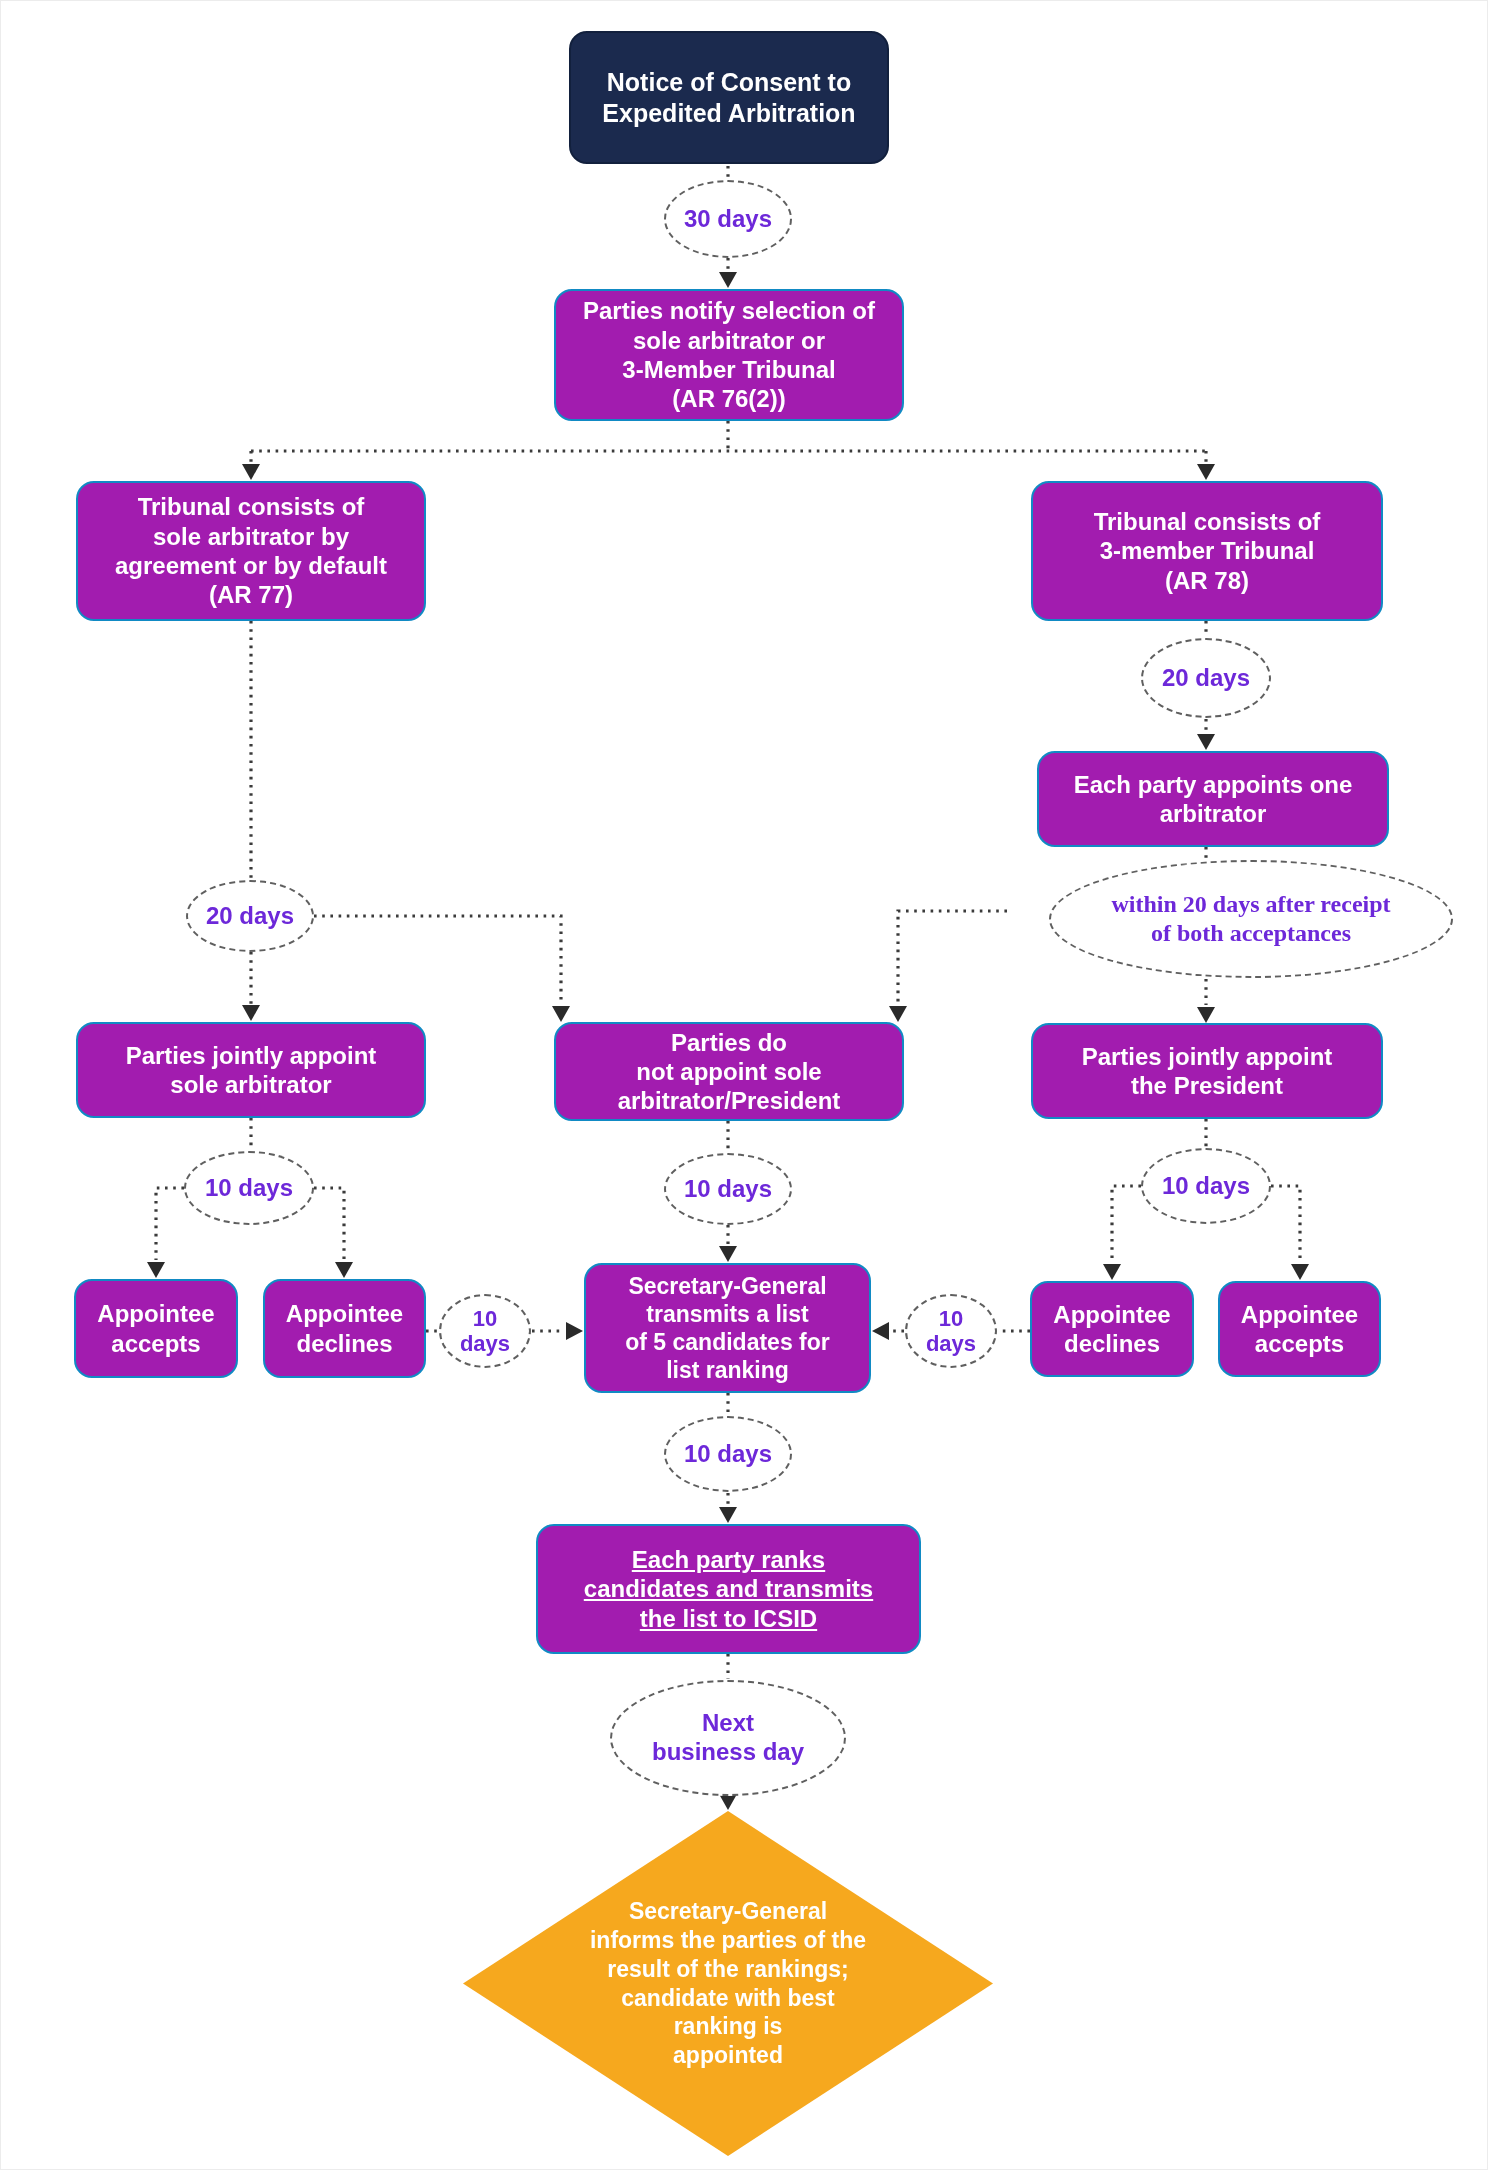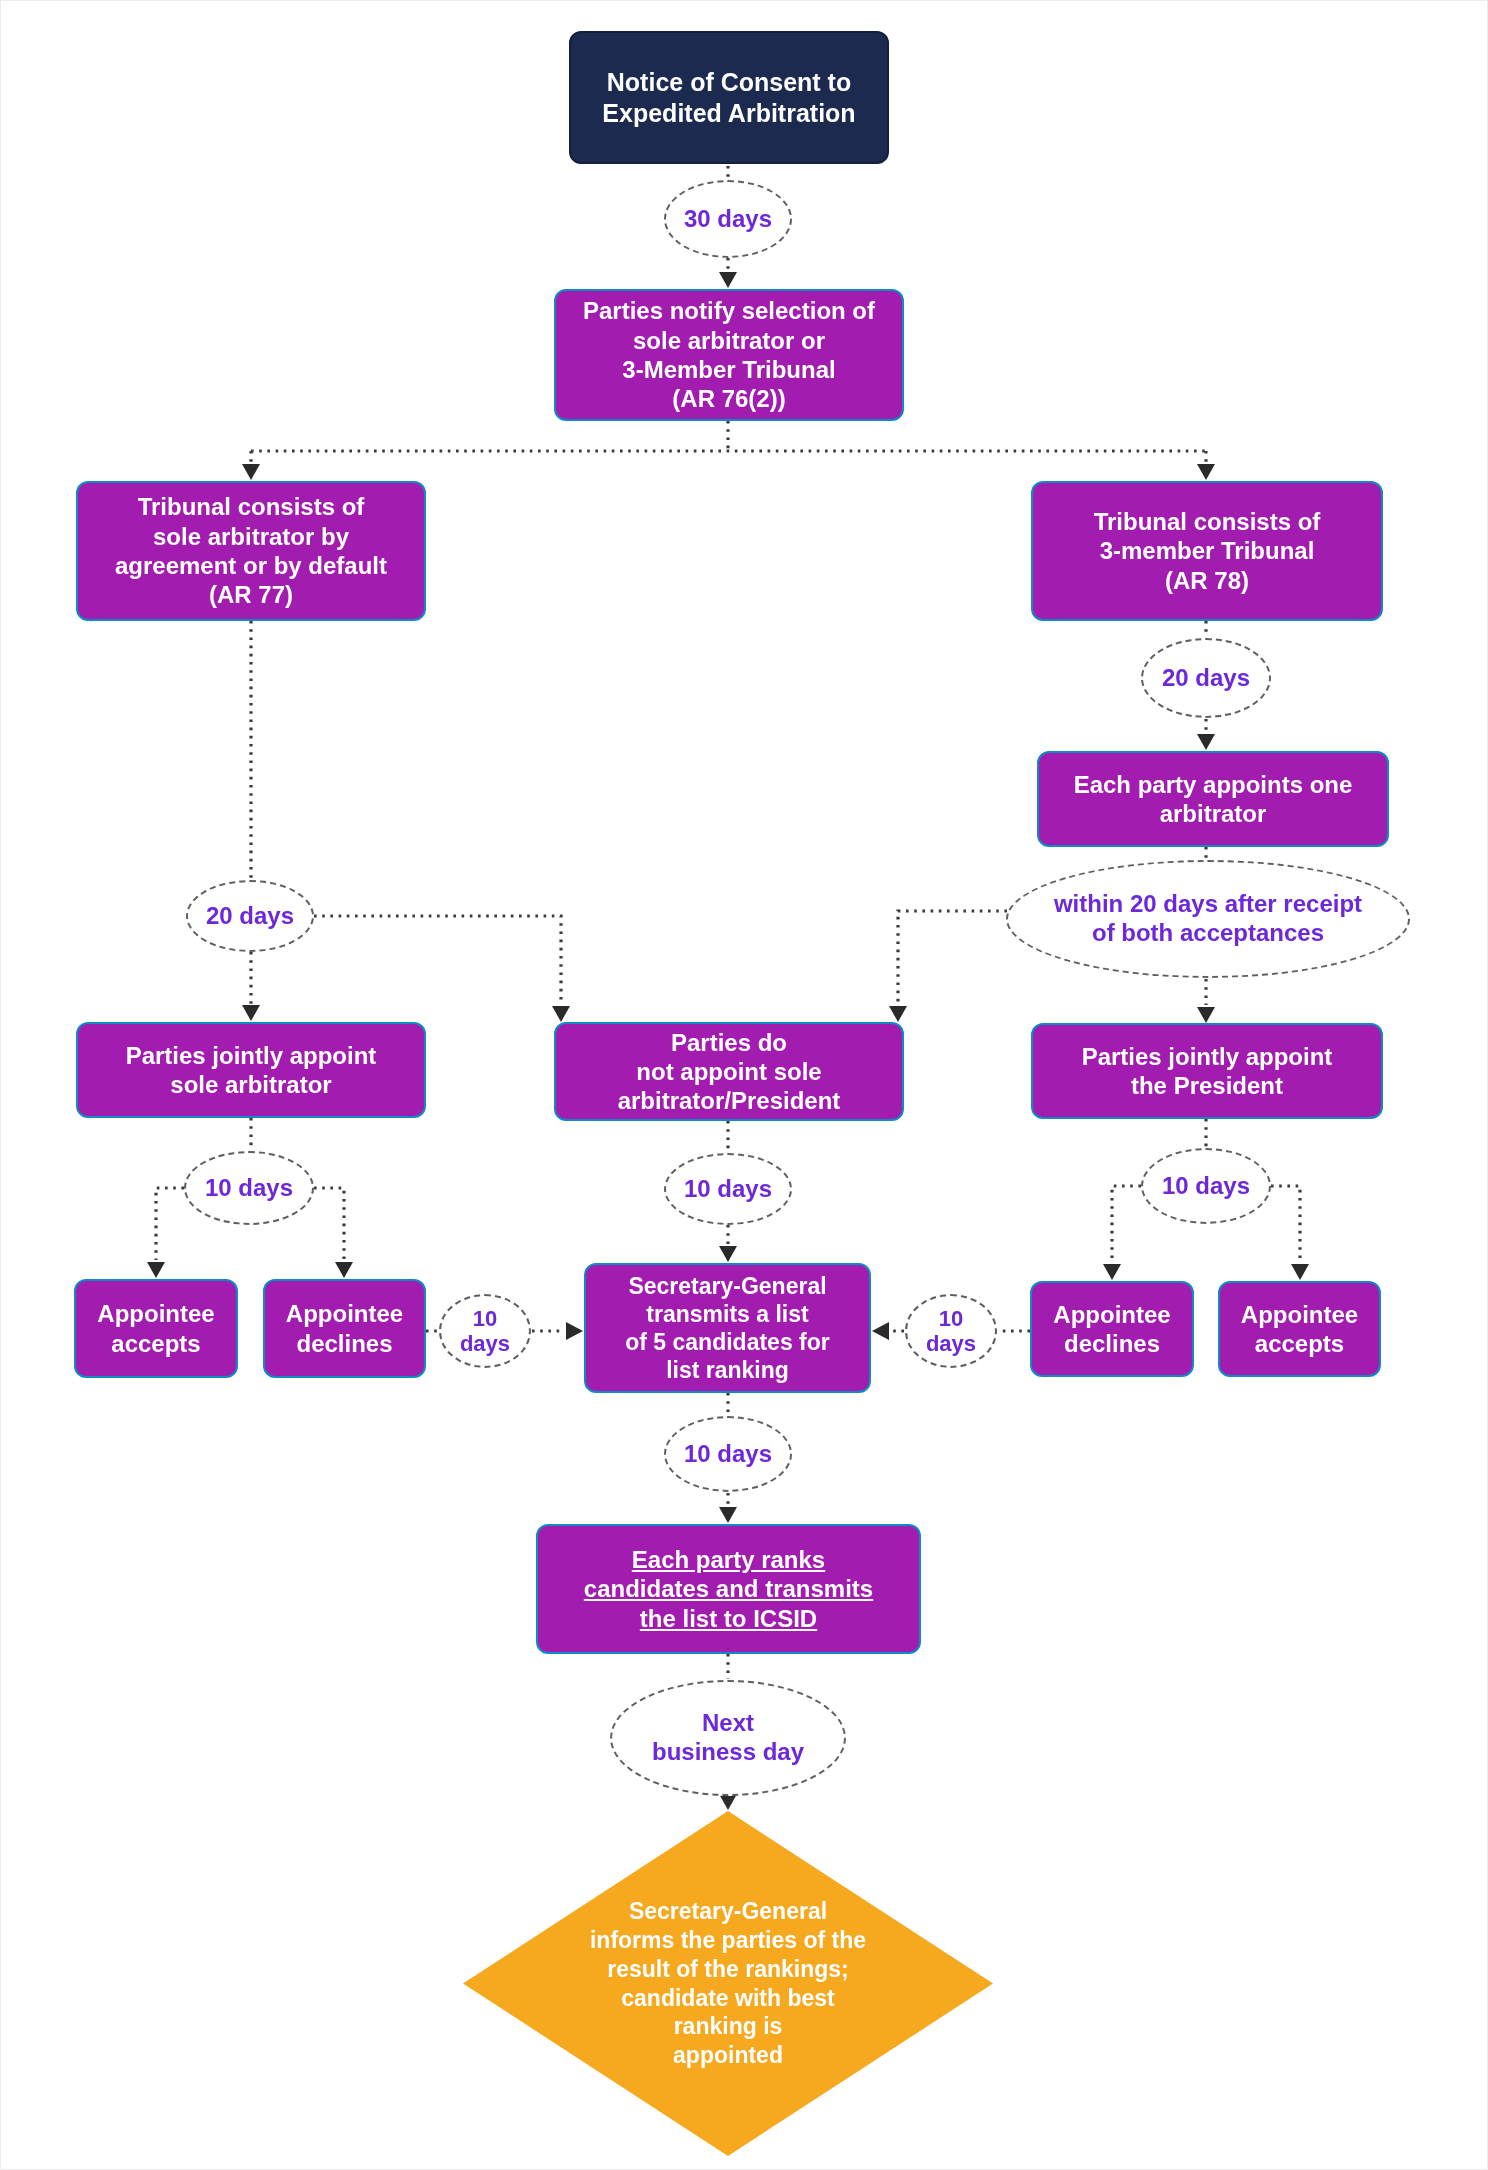--- a/index.html
+++ b/index.html
@@ -7,21 +7,21 @@
   .canvas{
     position:relative;width:1488px;height:2170px;background:#ffffff;
     overflow:hidden;border:1px solid #ececec;box-sizing:border-box;
   }
   .connectors{position:absolute;left:0;top:0;z-index:1;}
   .node{
     position:absolute;z-index:2;display:flex;align-items:center;justify-content:center;
     text-align:center;font-weight:700;box-sizing:border-box;
   }
   .box{
-    border-radius:12px;color:#ffffff;font-size:24px;line-height:1.22;
+    border-radius:18px;color:#ffffff;font-size:24px;line-height:1.22;
   }
   .blue{background:#a21caf;border:2px solid #118ac4;}
   .navy{background:#1b2a4e;border:2px solid #12203d;font-size:25px;}
   .ellipse{
     border-radius:50%;background:#ffffff;border:2px dashed #5f5f5f;
     color:#6d28d9;font-size:24px;line-height:1.2;z-index:2;
   }
   .ellipse.small{font-size:22px;line-height:1.15;}
   .diamond{
     background:#f6a81e;
@@ -178,21 +178,21 @@
   </div>
 
   <div class="node ellipse" style="left:663px;top:179px;width:128px;height:78px;">
     <span class="lbl">30 days</span>
   </div>
 
   <div class="node ellipse" style="left:1140px;top:637px;width:130px;height:80px;">
     <span class="lbl">20 days</span>
   </div>
 
-  <div class="node ellipse" style="left:1005px;top:859px;width:404px;height:118px;">
+  <div class="node ellipse" style="left:1048px;top:859px;width:404px;height:118px;font-family:Liberation Serif, serif;">
     <span class="lbl">within 20 days after receipt
 of both acceptances</span>
   </div>
 
   <div class="node ellipse" style="left:185px;top:879px;width:128px;height:72px;">
     <span class="lbl">20 days</span>
   </div>
 
   <div class="node ellipse" style="left:183px;top:1150px;width:130px;height:74px;">
     <span class="lbl">10 days</span>

